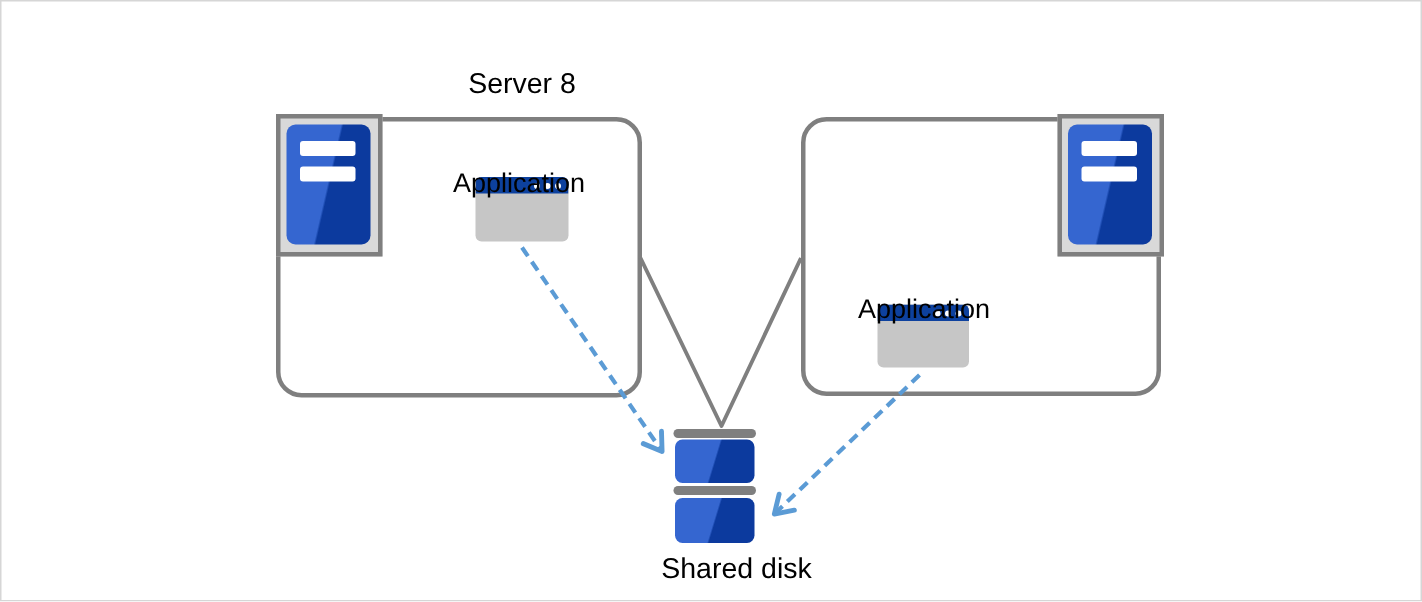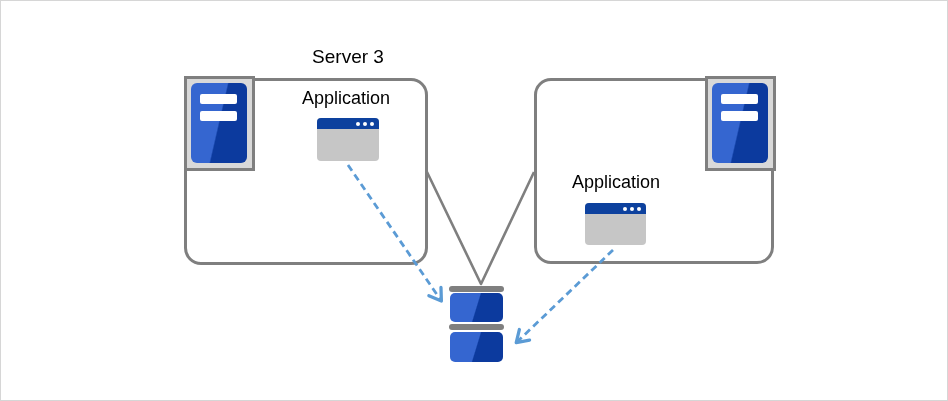--- a/index.html
+++ b/index.html
@@ -3,21 +3,21 @@
 <meta charset="utf-8">
 <style>
   html,body{margin:0;padding:0;background:#fff;}
   .canvas{
     position:relative;width:948px;height:401px;box-sizing:border-box;
     background:#fff;border:1px solid var(--canvas-border,#d6d6d6);
     font-family:"Liberation Sans",sans-serif;overflow:hidden;
   }
   .label{position:absolute;color:#000;text-align:center;white-space:nowrap;}
   .title-label{font-size:19px;}
-  .app-label{font-size:18px;}
+  .app-label{font-size:18px;margin-top:24px;}
   .disk-label{font-size:19px;}
 
   .group-box{
     position:absolute;box-sizing:border-box;background:#fff;
     border:3px solid var(--line-gray,#7f7f7f);border-radius:17px;
   }
 
   
   .server-frame{
     position:absolute;box-sizing:border-box;width:71px;height:95px;
@@ -109,17 +109,18 @@
     <path class="dash-line" d="M612 249 L517 340" marker-end="url(#arrowOpen)"></path>
   </svg>
 
   <div class="disk">
     <div class="disk-cap cap1"></div>
     <div class="disk-body body1"></div>
     <div class="disk-cap cap2"></div>
     <div class="disk-body body2"></div>
   </div>
 
-  <div class="label title-label" style="left:277px;top:45px;width:140px;">Server 3</div>
+  <div class="label title-label" style="left:277px;top:45px;width:140px;">Server 8</div>
   <div class="label app-label" style="left:275px;top:87px;width:140px;">Application</div>
   <div class="label app-label" style="left:545px;top:171px;width:140px;">Application</div>
+  <div class="label disk-label" style="left:408px;top:368px;width:164px;">Shared disk</div>
 
 </div>
 
 </body></html>

